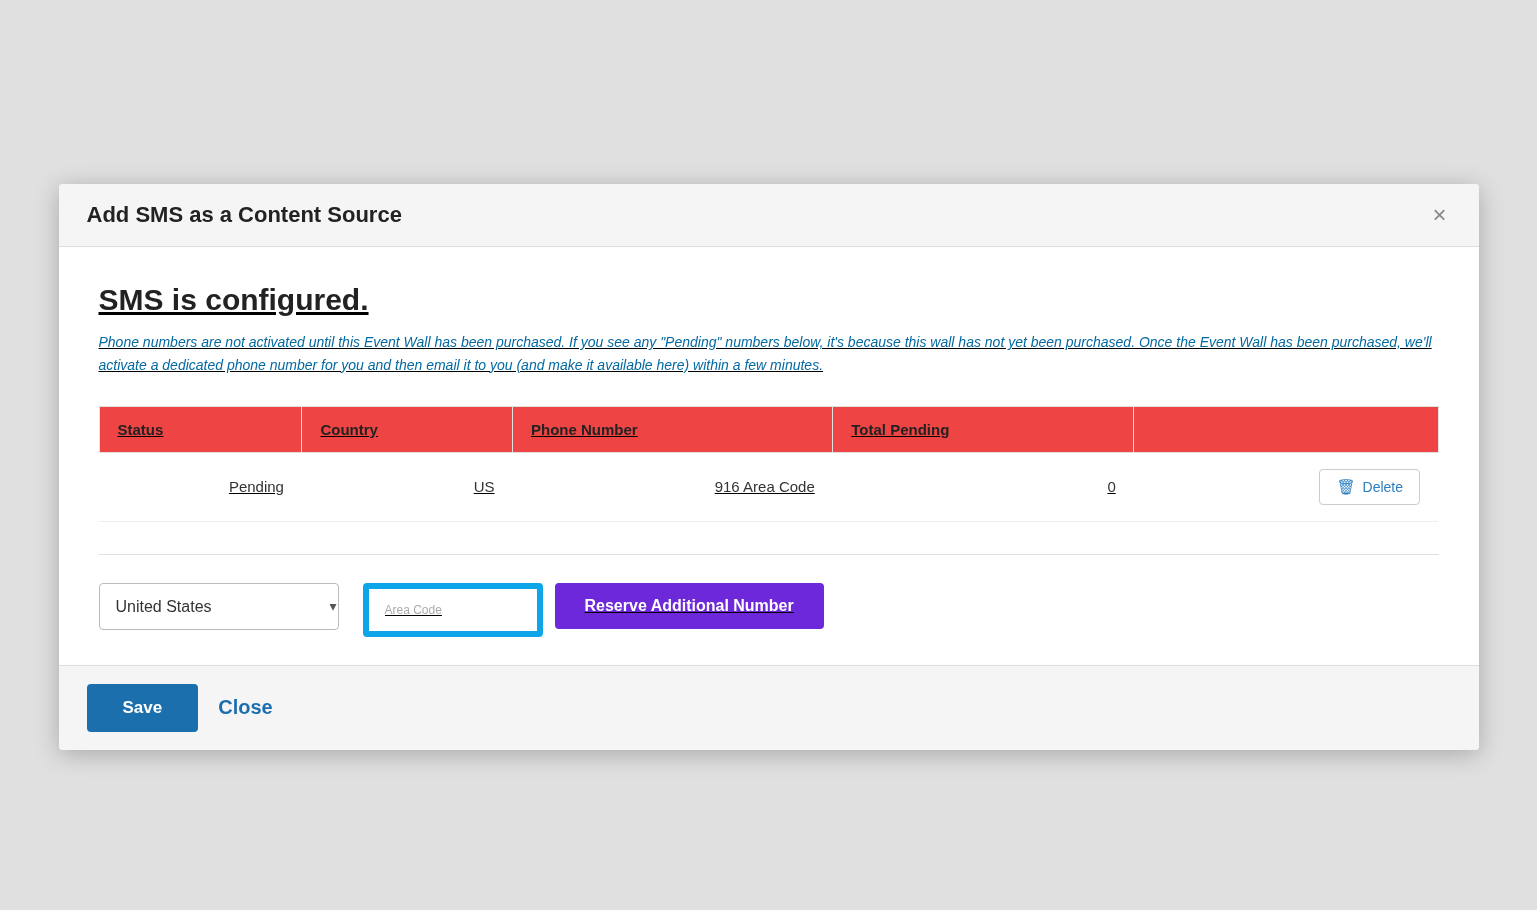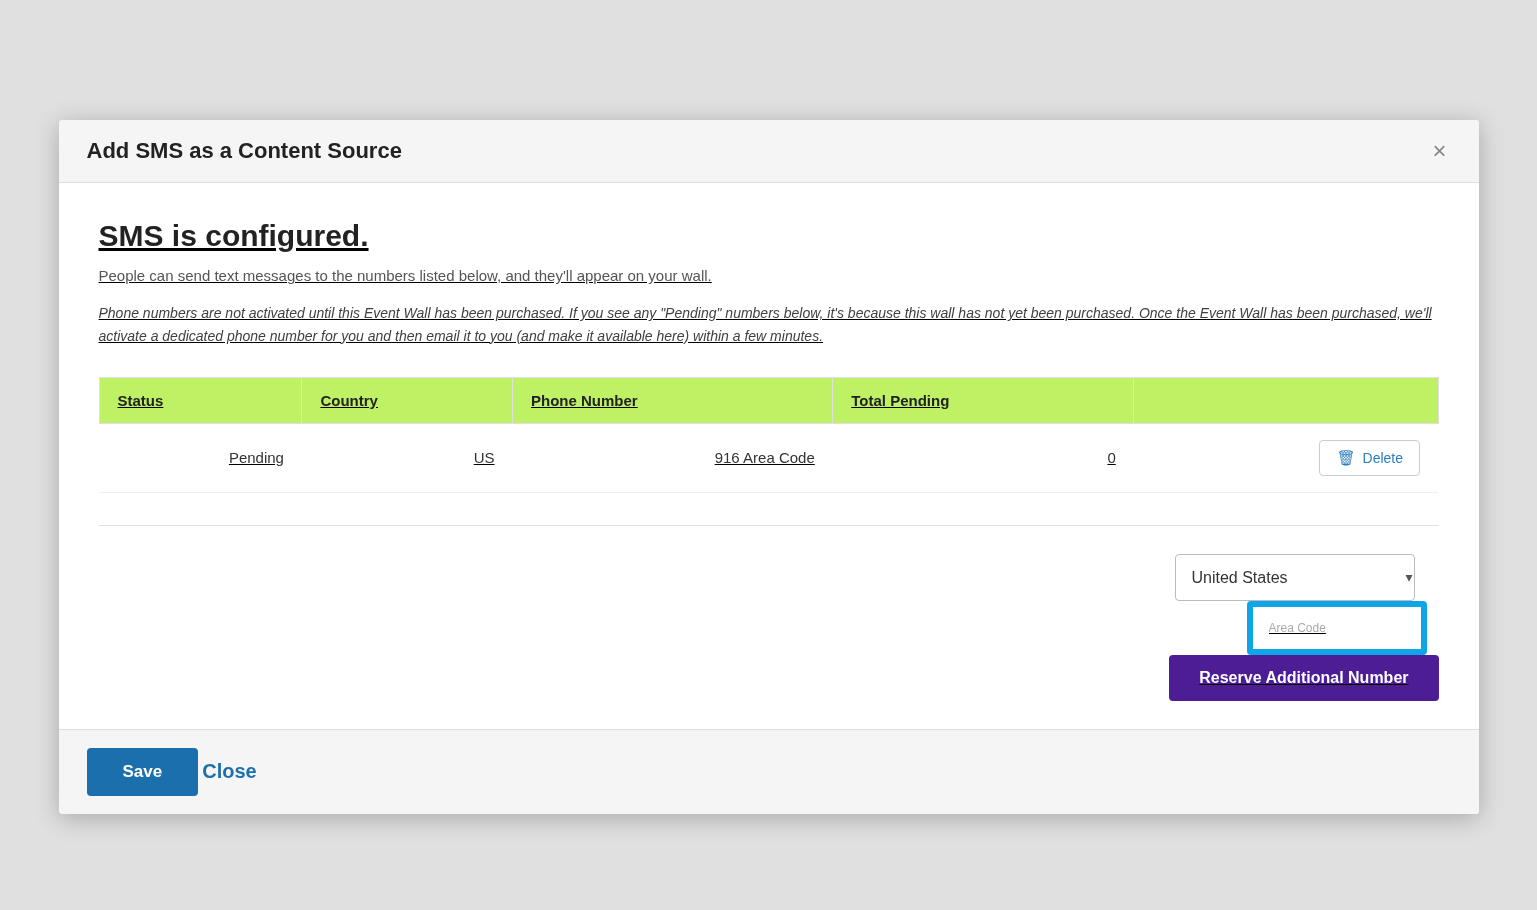--- a/index.html
+++ b/index.html
@@ -65,34 +65,34 @@
     }
 
     .description-text {
       font-size: 15px;
       color: #555;
       margin-bottom: 18px;
     }
 
     .notice-text {
       font-size: 14px;
-      color: #404040;
+      color: #0369a1;
       font-style: italic;
       margin-bottom: 30px;
       line-height: 1.6;
     }
 
     .phone-table {
       width: 100%;
       border-collapse: collapse;
       margin-bottom: 32px;
     }
 
     .phone-table thead tr {
-      background: #bef264;
+      background: #ef4444;
     }
 
     .phone-table th {
       text-align: left;
       padding: 14px 18px;
       font-size: 15px;
       font-weight: 700;
       color: #222;
       border: 1px solid #e0e0e0;
     }
@@ -121,25 +121,24 @@
       border-radius: 4px;
       cursor: pointer;
     }
 
     .trash-icon {
       font-size: 15px;
     }
 
     .reserve-section {
       display: flex;
-      align-items: flex-end;
+      align-items: flex-start;
       gap: 0;
       border-top: 1px solid #e0e0e0;
       padding-top: 28px;
-      flex-direction: column;
     }
 
     .country-select {
       border: 1px solid #bbb;
       border-radius: 4px;
       padding: 14px 16px;
       font-size: 16px;
       color: #333;
       background: #fff;
       appearance: none;
@@ -188,37 +187,37 @@
       width: 180px;
       margin-right: 12px;
       outline: none;
     }
 
     .area-code-input::placeholder {
       color: #aaa;
     }
 
     .reserve-btn {
-      background: #4c1d95;
+      background: #6d28d9;
       color: #fff;
       border: none;
       border-radius: 4px;
       padding: 14px 30px;
       font-size: 16px;
       font-weight: 600;
       cursor: pointer;
       white-space: nowrap;
     }
 
     .modal-footer {
       background: #f5f5f5;
       padding: 18px 28px;
       display: flex;
       align-items: center;
-      gap: 4px;
+      gap: 20px;
       border-top: 1px solid #ddd;
     }
 
     .save-btn {
       background: #1c6fad;
       color: #fff;
       border: none;
       border-radius: 4px;
       padding: 14px 36px;
       font-size: 17px;
@@ -242,21 +241,20 @@
 <div class="modal">
 
   <div class="modal-header">
     <span class="modal-title">Add SMS as a Content Source</span>
     <button class="close-btn">×</button>
   </div>
 
   <div class="modal-body">
 
     <div class="sms-configured-title">SMS is configured.</div>
-    <div class="description-text">People can send text messages to the numbers listed below, and they'll appear on your wall.</div>
     <div class="notice-text">Phone numbers are not activated until this Event Wall has been purchased. If you see any "Pending" numbers below, it's because this wall has not yet been purchased. Once the Event Wall has been purchased, we'll activate a dedicated phone number for you and then email it to you (and make it available here) within a few minutes.</div>
 
     <table class="phone-table">
       <thead>
         <tr>
           <th>Status</th>
           <th>Country</th>
           <th>Phone Number</th>
           <th>Total Pending</th>
           <th></th>

